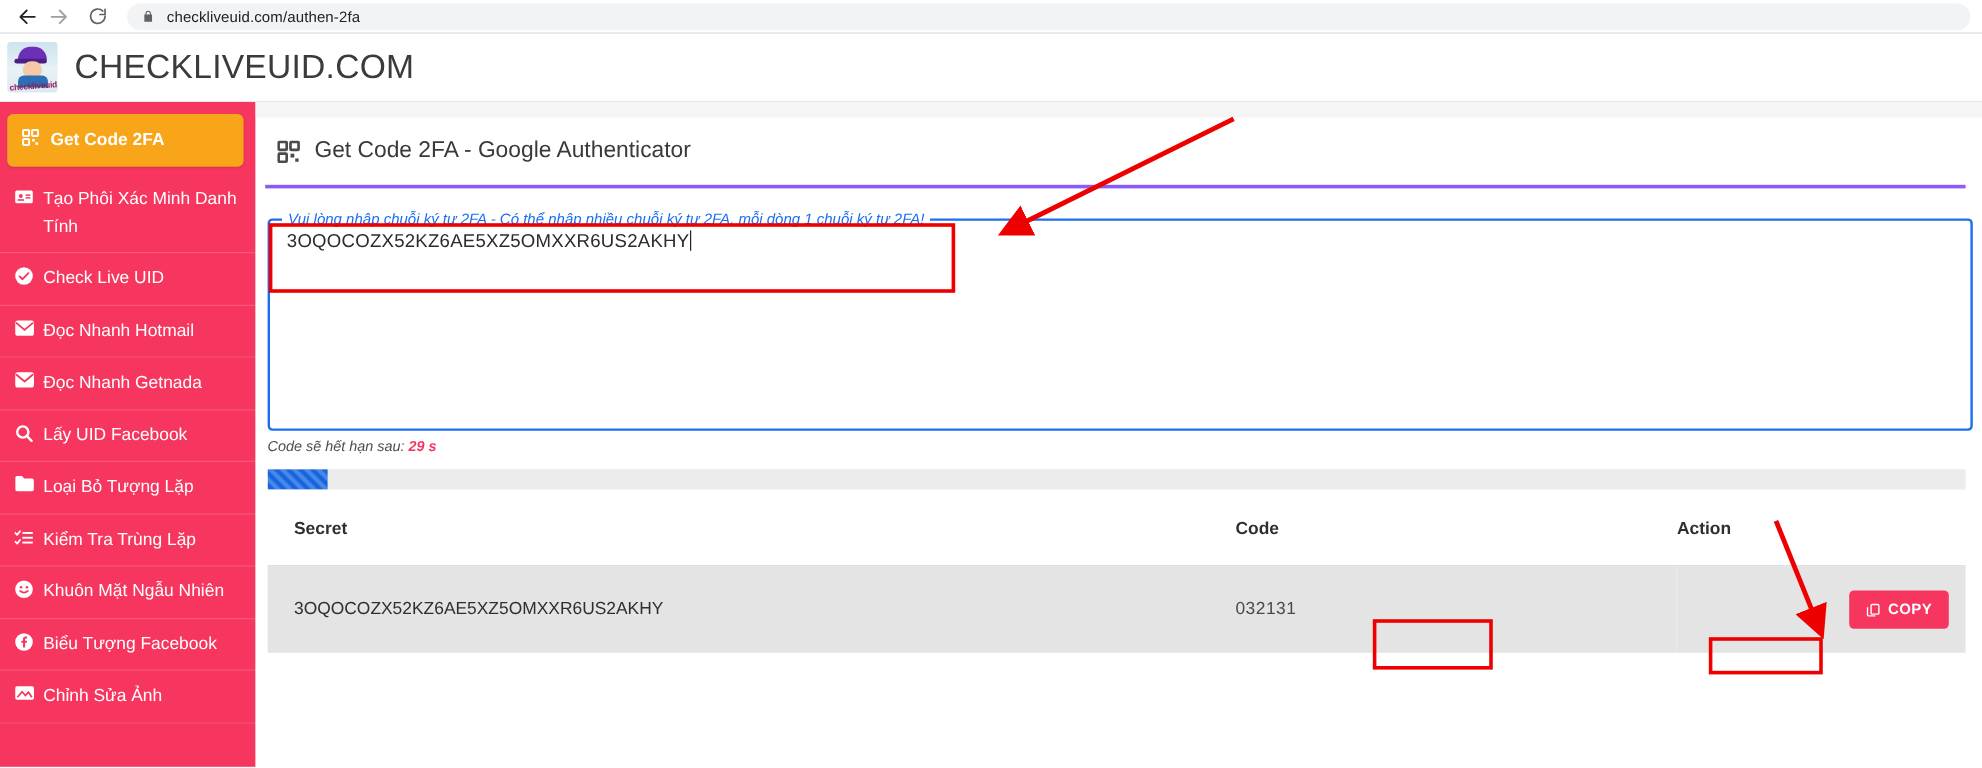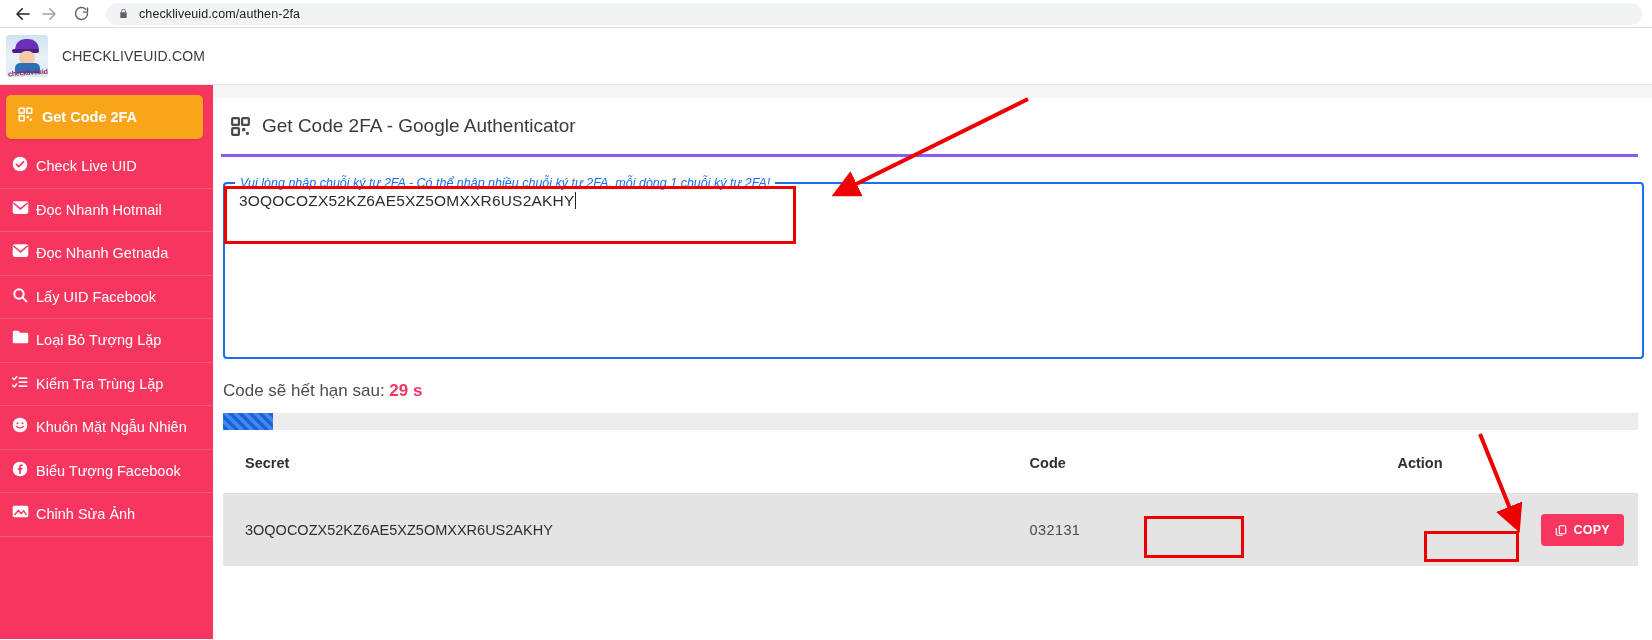--- a/index.html
+++ b/index.html
@@ -83,21 +83,21 @@
     background:#2d6fb5; border-radius:5px 5px 0 0;
   }
   .logo-badge .word {
     position:absolute; left:2px; bottom:1px;
     font-size:7px; color:#8c1d5c; font-weight:bold;
     transform: rotate(-4deg);
     letter-spacing:-0.2px;
   }
   .site-title {
     margin-left: 14px;
-    font-size: 14px;
+    font-size: 28px;
     color: #3b3b3b;
     letter-spacing: 0.2px;
   }
 
   
   .page-body { display: flex; height: 554px; }
 
   
   .sidebar {
     width: 213px;
@@ -190,23 +190,24 @@
   }
   .caret {
     display: inline-block;
     width: 1px; height: 17px;
     background: #202124;
     vertical-align: -3px;
     margin-left: 1px;
   }
 
   .expire-line {
-    margin: 22px 0 0 10px;
-    font-size: 17px;
+    margin: 6px 0 0 10px;
+    font-size: 12px;
     color: #4c4c4c;
+    font-style: italic;
   }
   .expire-line .secs {
     color: #f6365e;
     font-weight: bold;
   }
 
   .progress-track {
     margin: 12px 14px 0 10px;
     height: 17px;
     background: #ececec;
@@ -336,20 +337,32 @@
           <rect x="2" y="2" width="8" height="8" rx="1" fill="none" stroke="#fff" stroke-width="2.6"></rect>
           <rect x="14" y="2" width="8" height="8" rx="1" fill="none" stroke="#fff" stroke-width="2.6"></rect>
           <rect x="2" y="14" width="8" height="8" rx="1" fill="none" stroke="#fff" stroke-width="2.6"></rect>
           <rect x="14" y="14" width="3.5" height="3.5"></rect>
           <rect x="18.5" y="18.5" width="3.5" height="3.5"></rect>
         </svg>
       </span>
       <span class="si-label">Get Code 2FA</span>
     </div>
 
+    <div class="side-item">
+      <span class="si-icon">
+        <svg width="16" height="16" viewBox="0 0 24 24" fill="#fff">
+          <rect x="1" y="4" width="22" height="16" rx="2"></rect>
+          <circle cx="8" cy="11" r="2.4" fill="#f6365e"></circle>
+          <rect x="4" y="15" width="8" height="2" fill="#f6365e"></rect>
+          <rect x="14" y="9" width="6" height="1.8" fill="#f6365e"></rect>
+          <rect x="14" y="12.5" width="6" height="1.8" fill="#f6365e"></rect>
+        </svg>
+      </span>
+      <span class="si-label">Tạo Phôi Xác Minh Danh Tính</span>
+    </div>
 
     <div class="side-item">
       <span class="si-icon">
         <svg width="16" height="16" viewBox="0 0 24 24" fill="#fff">
           <circle cx="12" cy="12" r="11"></circle>
           <polyline points="6.5 12.5 10.2 16 17.5 8.5" fill="none" stroke="#f6365e" stroke-width="2.4" stroke-linecap="round" stroke-linejoin="round"></polyline>
         </svg>
       </span>
       <span class="si-label">Check Live UID</span>
     </div>

